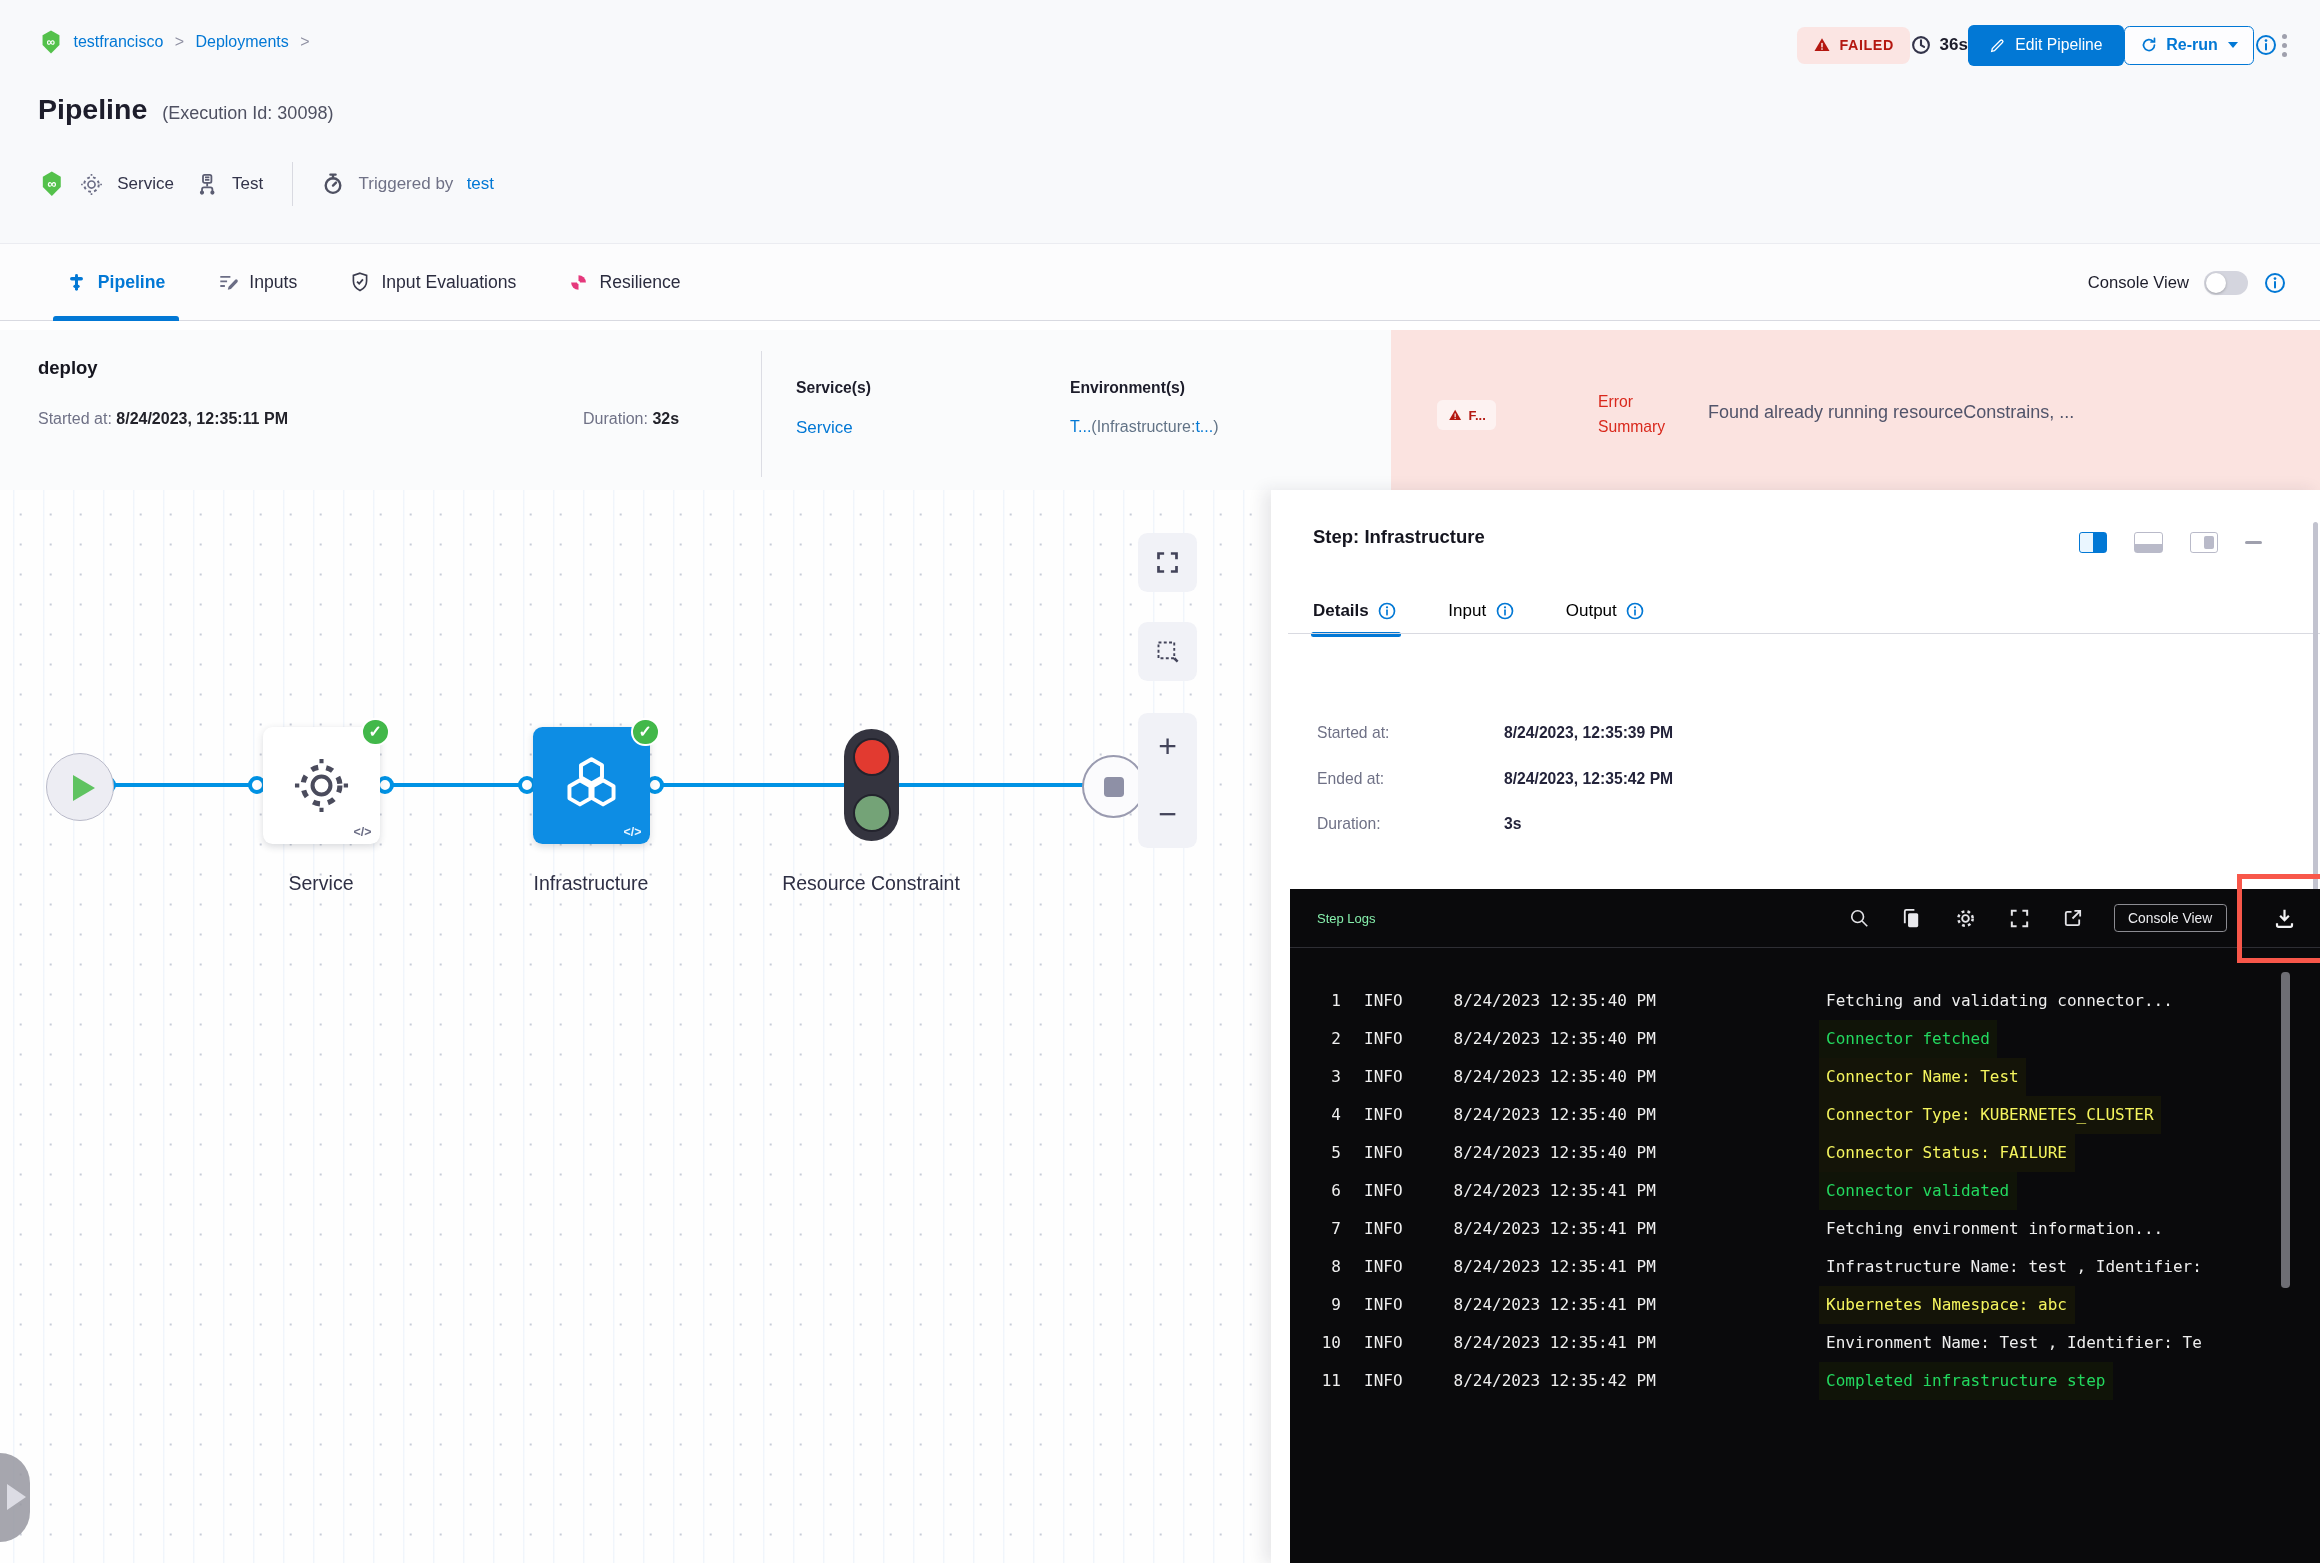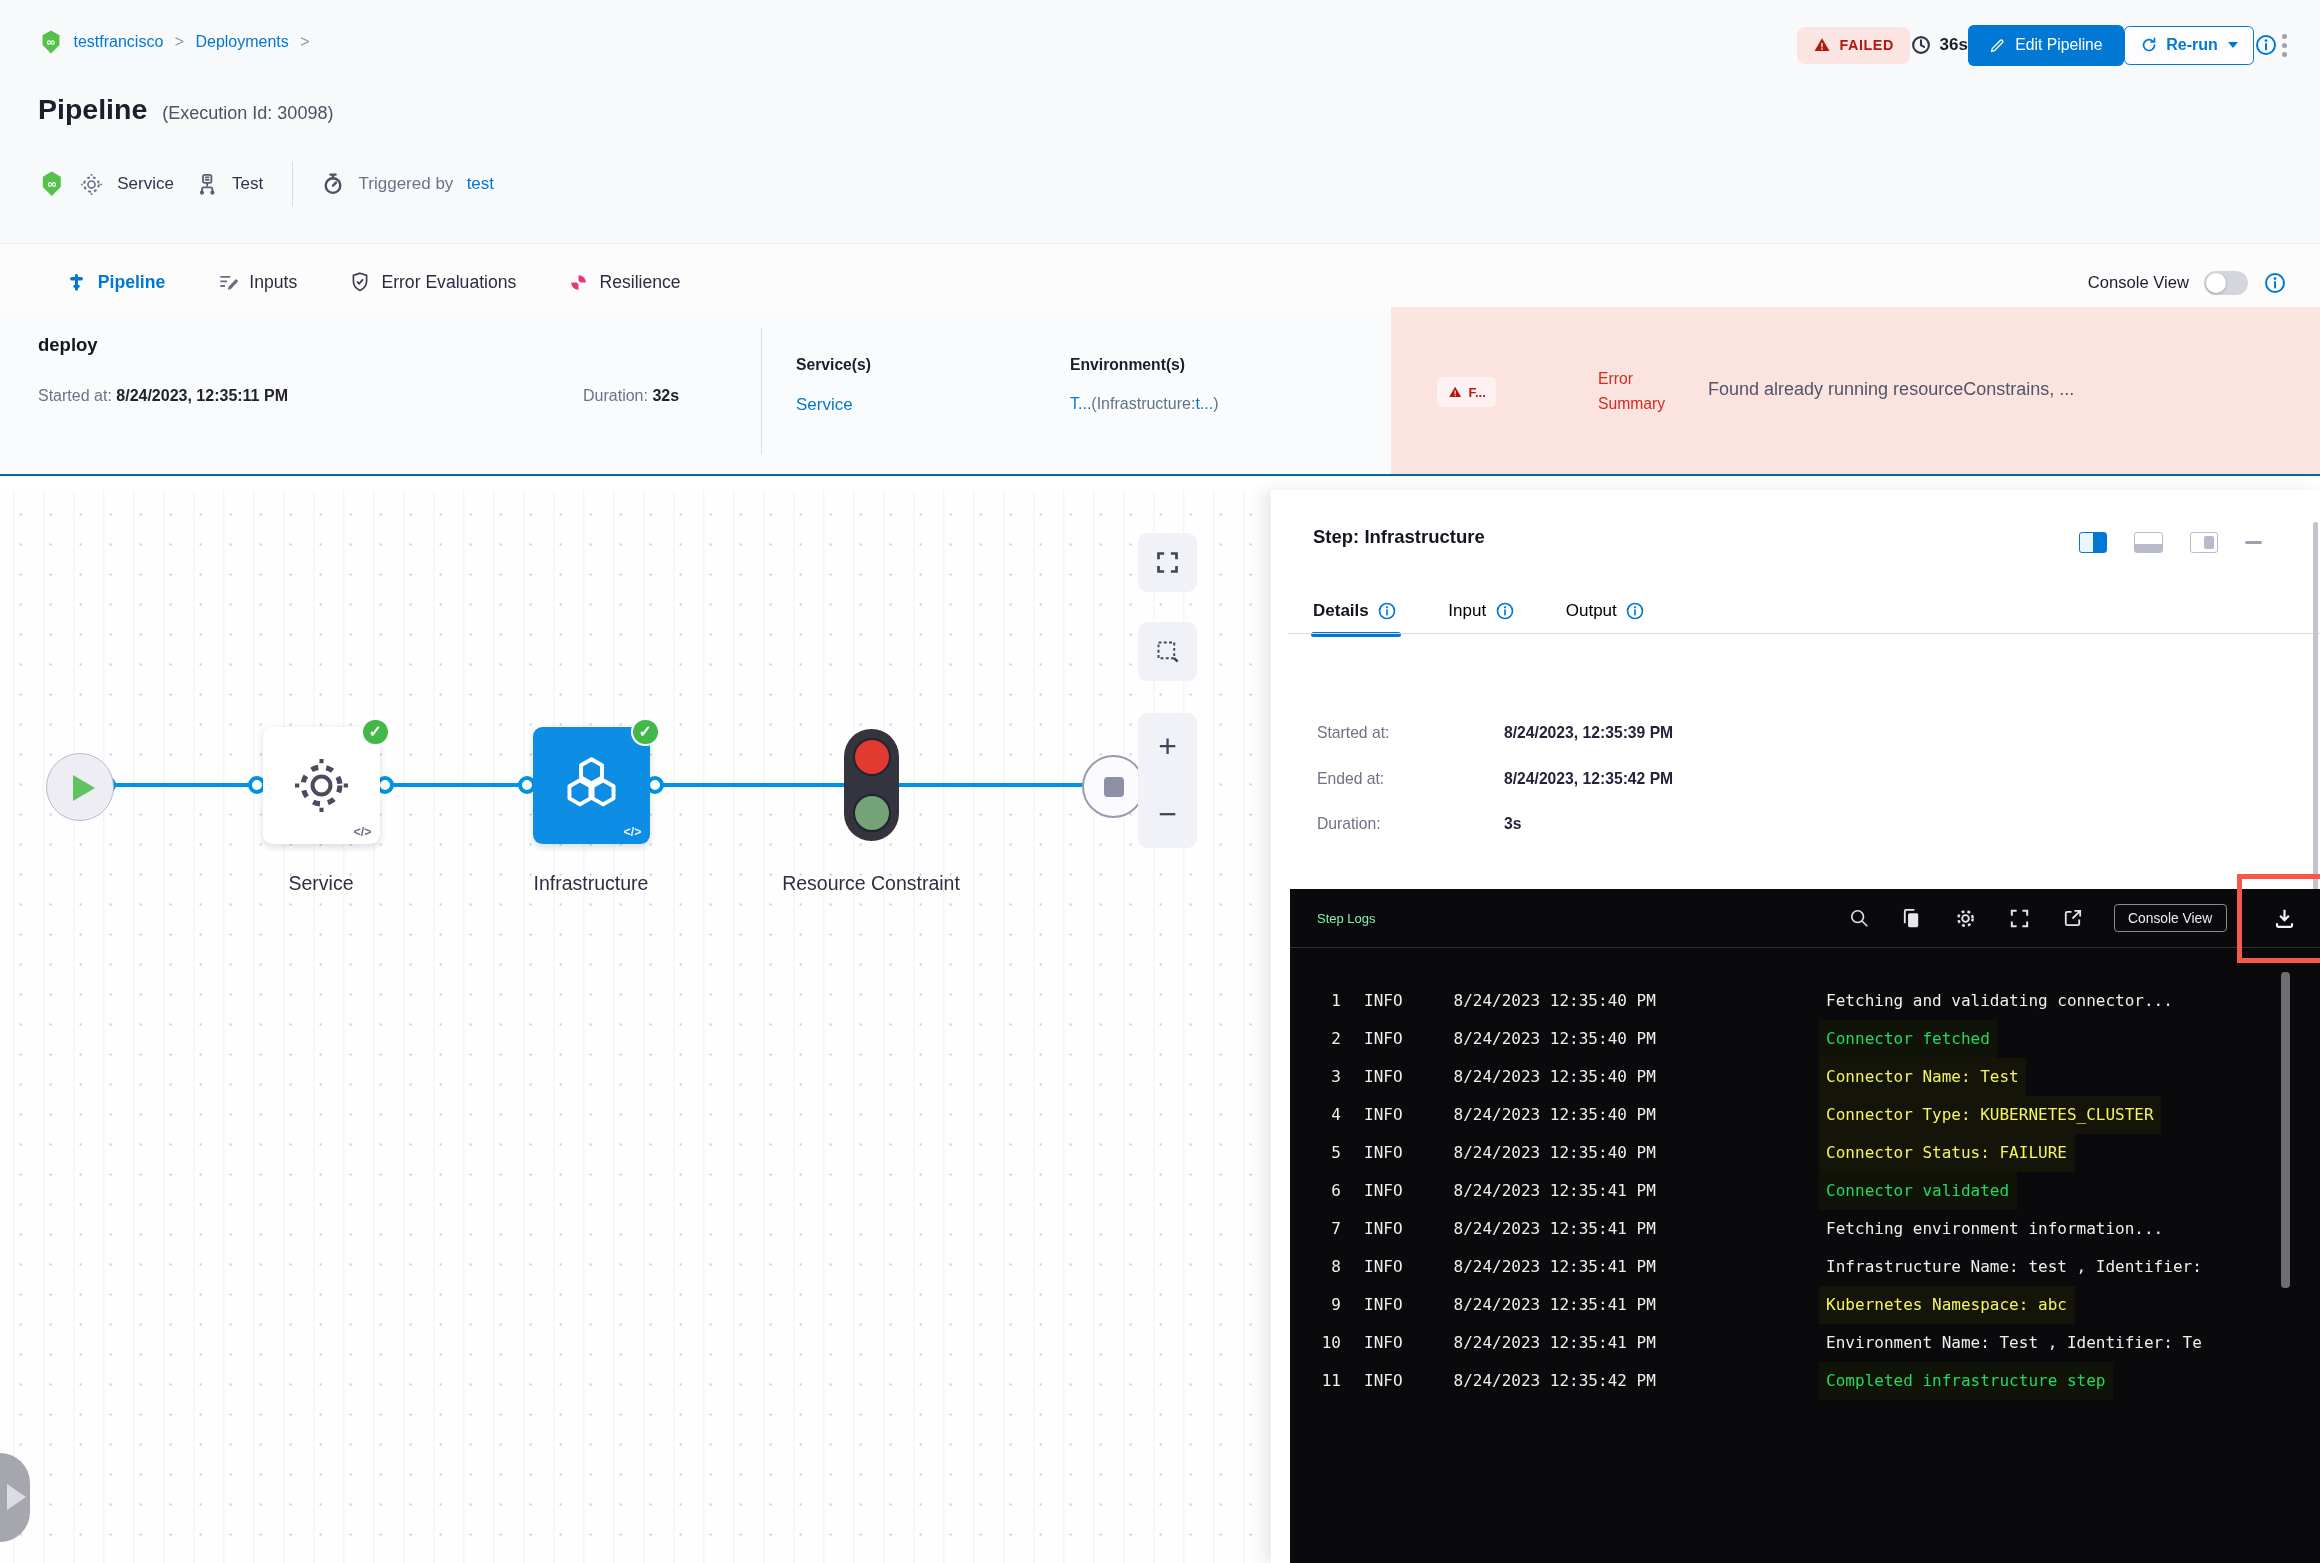--- a/index.html
+++ b/index.html
@@ -46,21 +46,21 @@
   .tabs{display:flex;margin-left:53px;gap:25px}
   .tab{position:relative;display:flex;align-items:center;gap:10.5px;padding:0 13.3px;font-size:17.6px;color:#2b2c3f;font-weight:500;cursor:pointer}
   .tab.active{color:var(--blue);font-weight:700}
   .tab.active::after{content:"";position:absolute;left:0;right:0;bottom:-1px;height:4.8px;background:var(--blue);border-radius:2.9px 2.9px 0 0}
   .tab-right{position:absolute;right:34px;top:0;height:78px;display:flex;align-items:center;gap:15px}
   .tab-right .cv-label{font-size:16.6px;color:#1d1d2b}
   .toggle{width:44px;height:24px;border-radius:12.4px;background:#d4d5de;position:relative;cursor:pointer}
   .toggle .knob{position:absolute;left:1.9px;top:1.9px;width:20px;height:20px;border-radius:50%;background:#fff;box-shadow:0 1px 2.9px rgba(0,0,0,.25)}
 
   
-  .sumbar{position:absolute;left:0;top:307px;width:100%;height:169px;background:#fafbfc;border-bottom:2px solid #0369a1}
+  .sumbar{position:absolute;left:0;top:330px;width:100%;height:169px;background:#fafbfc;border-bottom:2px solid #0369a1}
   .sumbar .stage{position:absolute;left:38px;top:27px;font-size:18.5px;font-weight:700;color:#15151f}
   .sum-kv{position:absolute;font-size:16px;white-space:nowrap}
   .sum-kv .k{color:var(--grey)} .sum-kv .v{color:var(--dark);font-weight:600}
   .sum-col-label{position:absolute;font-size:15.7px;font-weight:700;color:#1d1d2b}
   .sum-col-val{position:absolute;font-size:17px;color:var(--blue)}
   .sum-vdiv{position:absolute;left:761px;top:21px;width:1.4px;height:126px;background:#dcdde4}
   .envv .p{color:#627386}
   .errsec{position:absolute;left:1391px;right:0;top:0;bottom:0;background:var(--err-bg)}
   .err-badge{position:absolute;left:46px;top:70px;display:flex;align-items:center;gap:6.7px;background:#fdf2f1;border-radius:5.7px;padding:7.6px 10.5px}
   .err-badge b{color:var(--red);font-size:13px;font-weight:800}
@@ -276,21 +276,21 @@
         </span>
         <span>Inputs</span>
       </div>
       <div class="tab">
         <span class="icon">
           <svg width="22" height="22" viewBox="0 0 24 24" fill="none" stroke="#3a3b4d" stroke-width="1.8">
               <path d="M12 2.4l7.2 2.4v6.1c0 4.9-3.2 8.5-7.2 10.4-4-1.9-7.2-5.5-7.2-10.4V4.8L12 2.4z"></path>
               <path d="M8.8 11.6l2.3 2.3 4.1-4.7" stroke-width="2"></path>
             </svg>
         </span>
-        <span>Error Evaluations</span>
+        <span>Input Evaluations</span>
       </div>
       <div class="tab">
         <span class="icon">
           <svg width="21" height="21" viewBox="0 0 24 24">
               <path d="M12 12V3.6a8.4 8.4 0 018.4 8.4z" fill="#e5387c"></path>
               <path d="M12 12v8.4A8.4 8.4 0 013.6 12z" fill="#e5387c"></path>
               <circle cx="12" cy="12" r="1.7" fill="#fff"></circle>
             </svg>
         </span>
         <span>Resilience</span>

